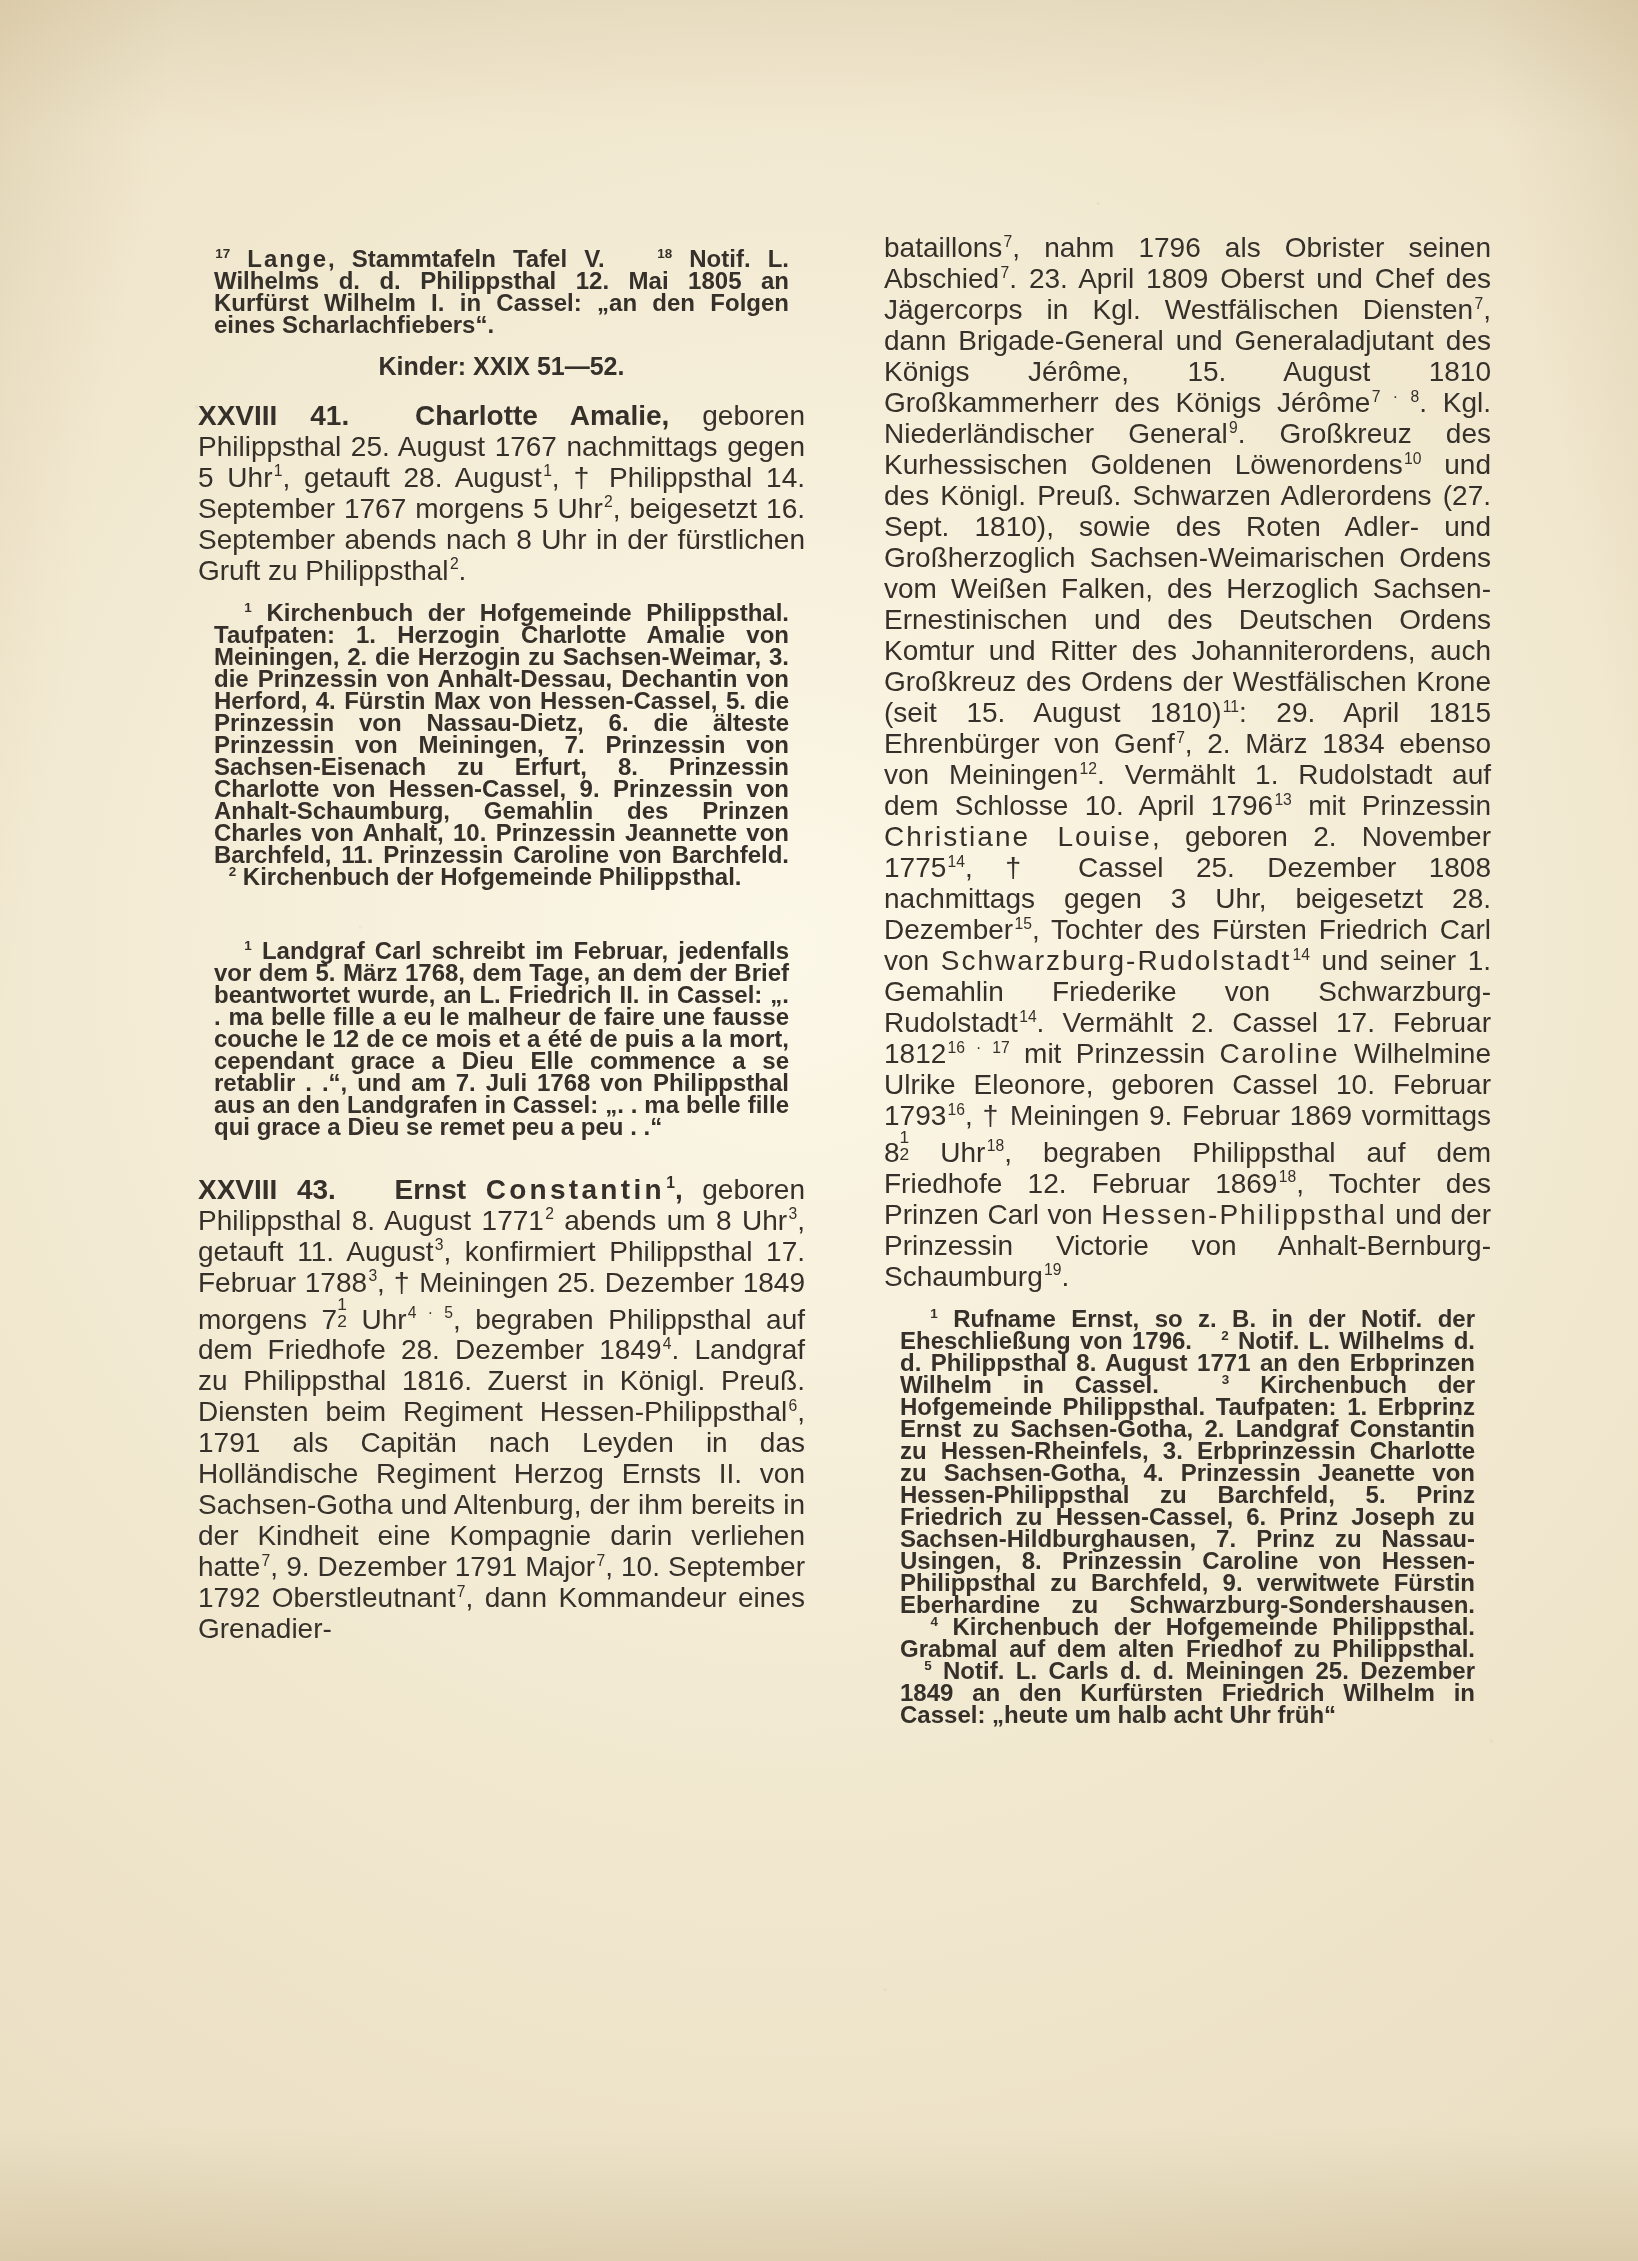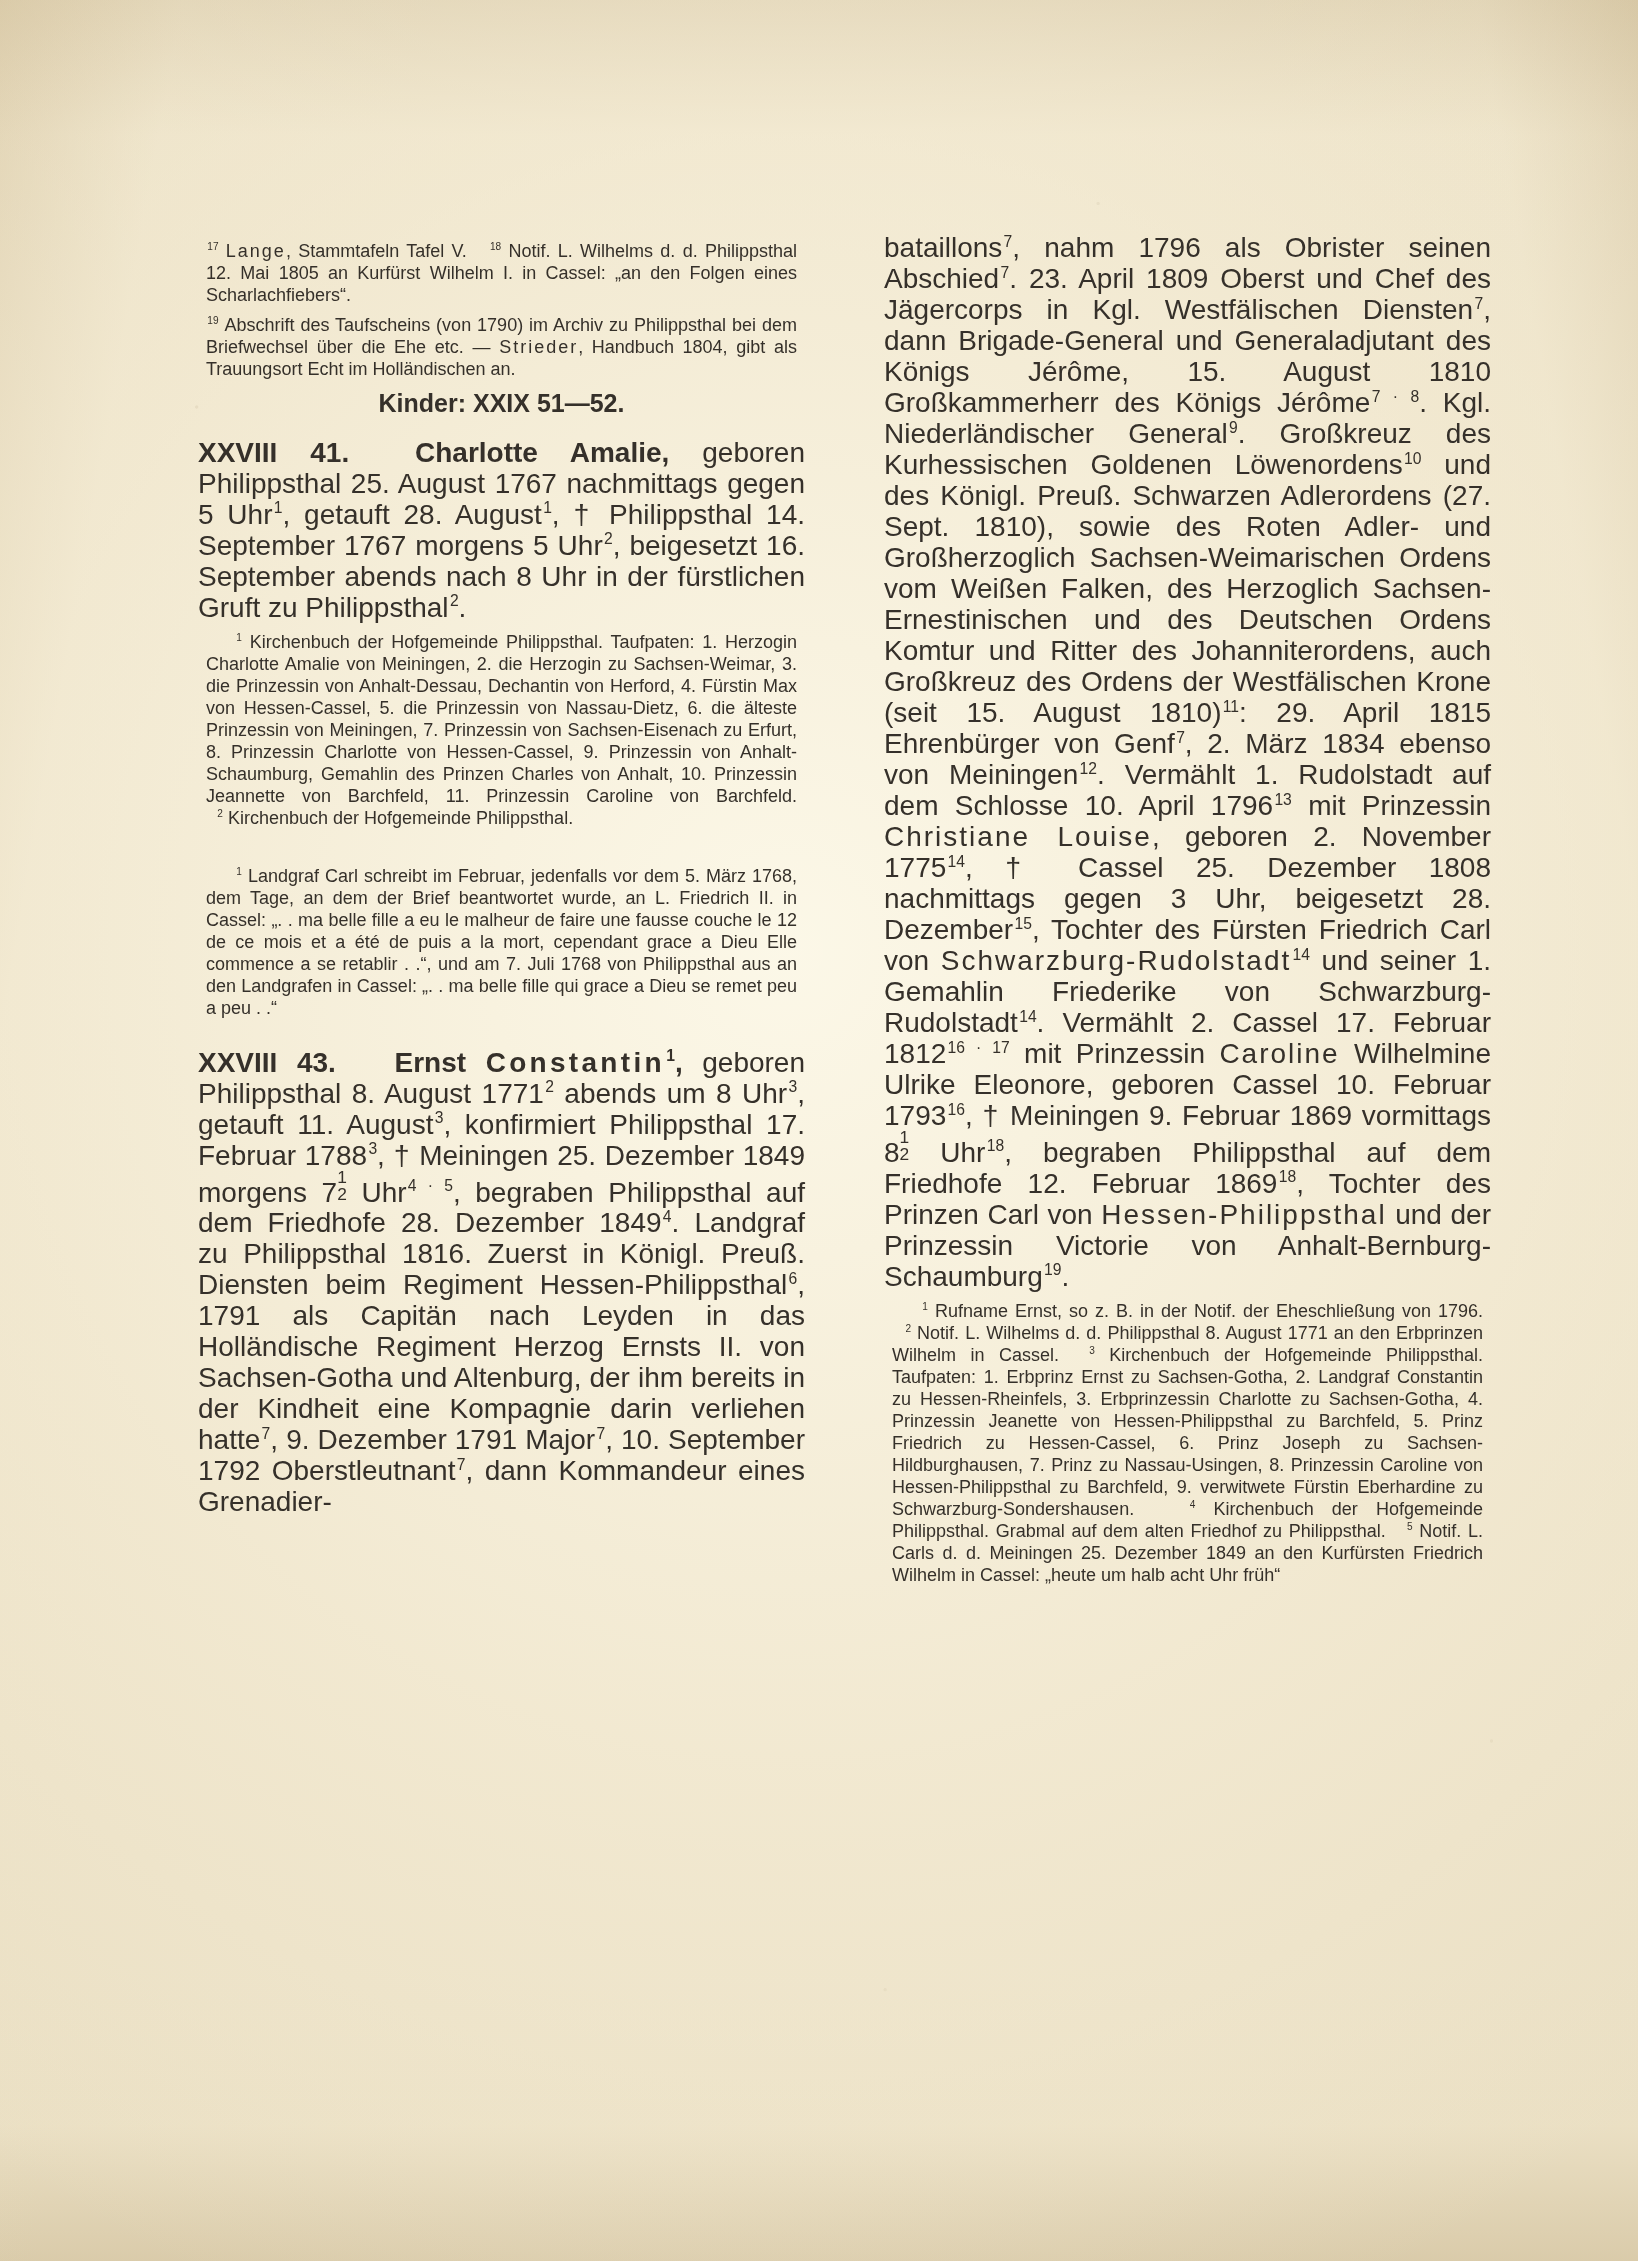--- a/index.html
+++ b/index.html
@@ -103,25 +103,26 @@
     text-align: justify;
     text-justify: inter-word;
     -webkit-hyphens: none;
     hyphens: none;
     margin: 0 0 0 0;
   }
 
   
   .fn {
     font-family: "Liberation Sans", "DejaVu Sans", sans-serif;
-    font-size: 18px;
+    font-size: 24px;
     line-height: 22px;
     color: #35302a;
     text-align: justify;
-    margin: 8px;
+    margin: 16px;
+    font-weight: bold;
   }
   .fn.indent { text-indent: 29px; }
 
   
   .entry-head {
     font-weight: bold;
   }
   .sp { letter-spacing: 3.3px; }
   .sp3 { letter-spacing: 2px; }
 
@@ -163,21 +164,20 @@
 <div class="paper"></div>
 <div class="speckle"></div>
 
 <div class="page">
 
 
   <div class="col col-left">
 
     <p class="fn"><sup>17</sup>&nbsp;<span class="sp3">Lange</span>, Stammtafeln Tafel V. &nbsp;&nbsp;<sup>18</sup>&nbsp;Notif. L. Wilhelms d. d. Philippsthal 12. Mai 1805 an Kurfürst Wilhelm I. in Cassel: „an den Folgen eines Scharlachfiebers“.</p>
 
-    <p class="fn"><sup>19</sup>&nbsp;Abschrift des Taufscheins (von 1790) im Archiv zu Philippsthal bei dem Briefwechsel über die Ehe etc. — <span class="sp3">Strieder</span>, Handbuch 1804, gibt als Trauungsort Echt im Holländischen an.</p>
 
     <div class="centerline">Kinder: XXIX 51—52.</div>
 
     <div class="gap-sm"></div>
 
     <p class="body"><b class="entry-head">XXVIII 41.</b>&nbsp;&nbsp;<b class="entry-head">Charlotte Amalie,</b> geboren Philippsthal 25. August 1767 nachmittags gegen 5&nbsp;Uhr<sup>1</sup>, getauft 28. August<sup>1</sup>, <span class="dagger">†</span> Philippsthal 14. September 1767 morgens 5 Uhr<sup>2</sup>, beigesetzt 16. September abends nach 8 Uhr in der fürstlichen Gruft zu Philippsthal<sup>2</sup>.</p>
 
     <p class="fn indent"><sup>1</sup>&nbsp;Kirchenbuch der Hofgemeinde Philippsthal. Taufpaten: 1. Herzogin Charlotte Amalie von Meiningen, 2. die Herzogin zu Sachsen-Weimar, 3. die Prinzessin von Anhalt-Dessau, Dechantin von Herford, 4. Fürstin Max von Hessen-Cassel, 5. die Prinzessin von Nassau-Dietz, 6. die älteste Prinzessin von Meiningen, 7. Prinzessin von Sachsen-Eisenach zu Erfurt, 8. Prinzessin Charlotte von Hessen-Cassel, 9. Prinzessin von Anhalt-Schaumburg, Gemahlin des Prinzen Charles von Anhalt, 10. Prinzessin Jeannette von Barchfeld, 11. Prinzessin Caroline von Barchfeld. &nbsp;&nbsp;<sup>2</sup>&nbsp;Kirchenbuch der Hofgemeinde Philippsthal.</p>
 
     <div class="gap-md"></div>

